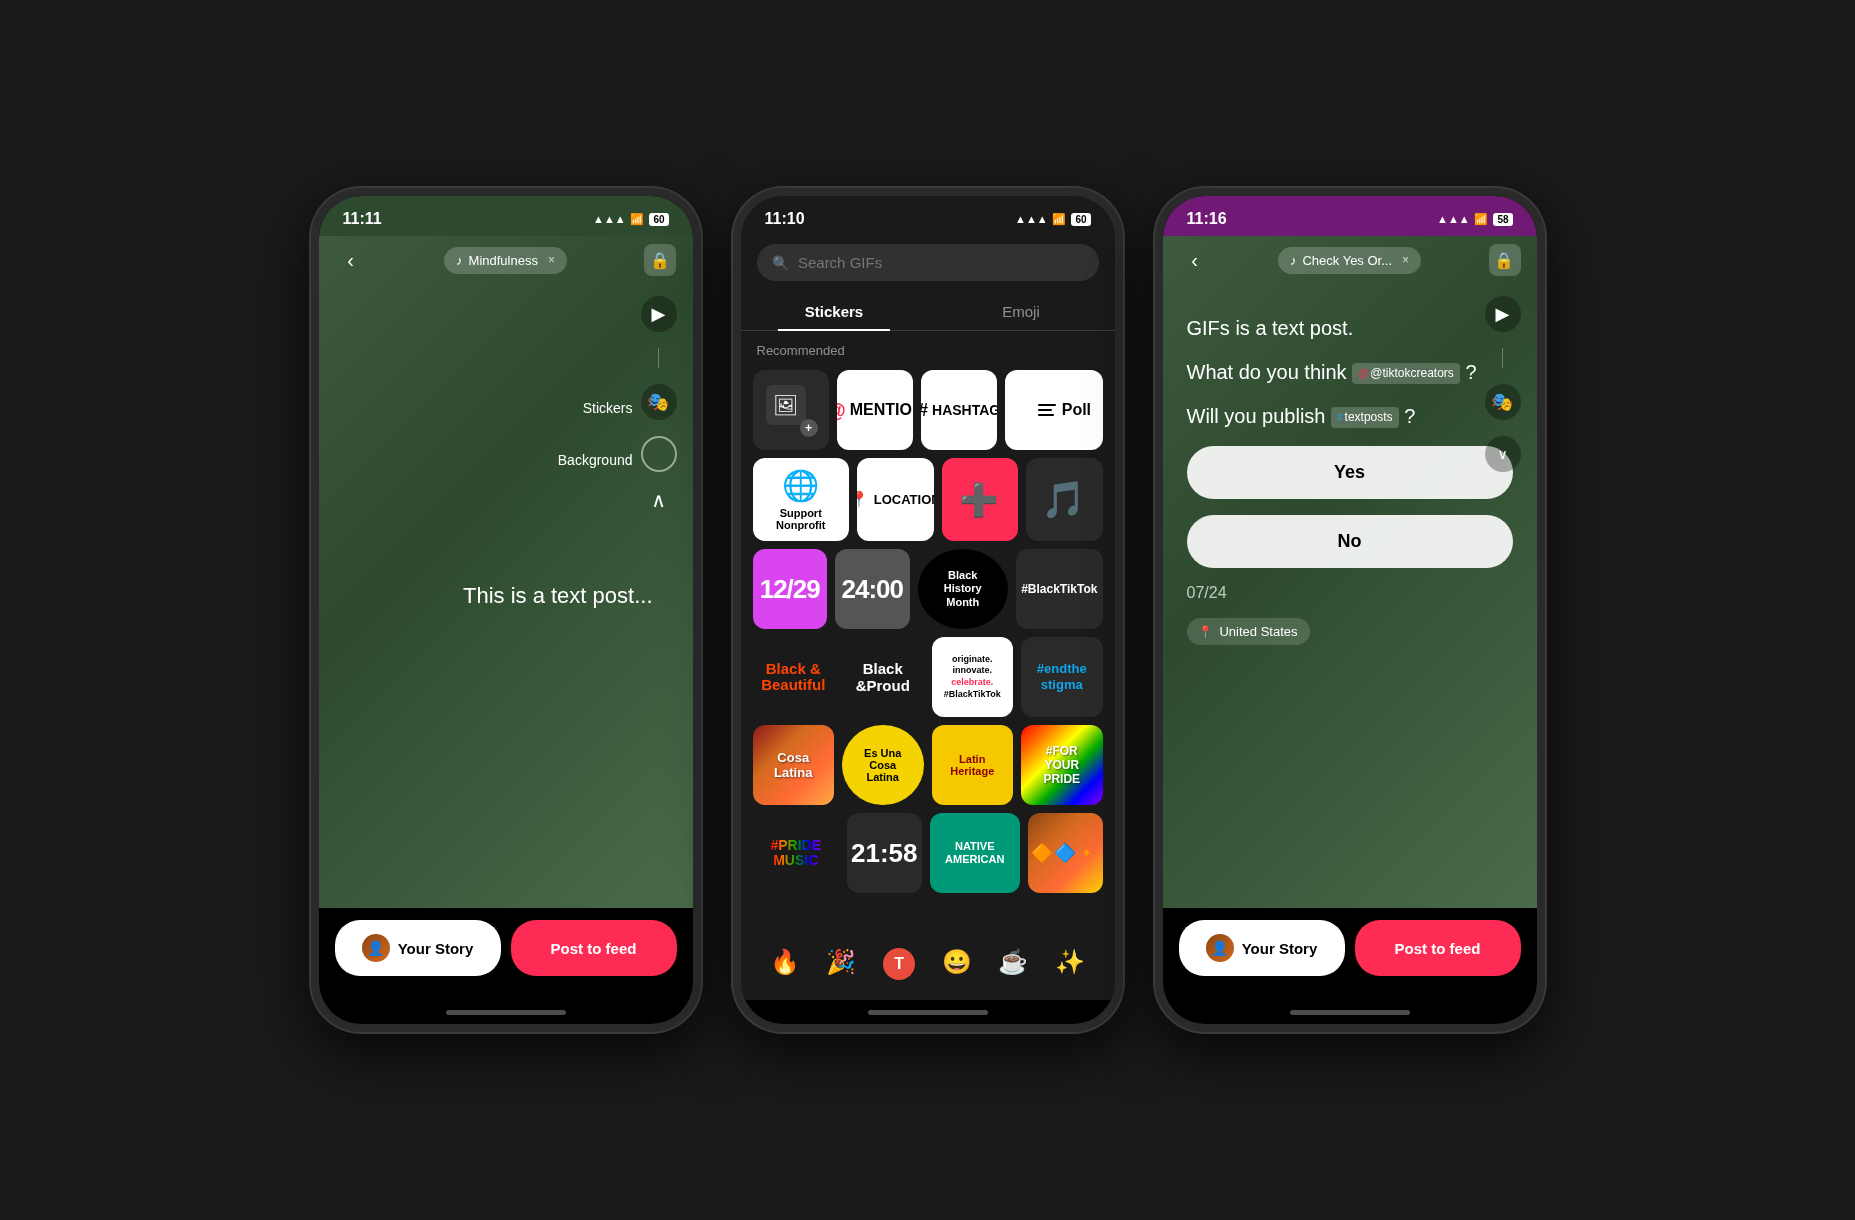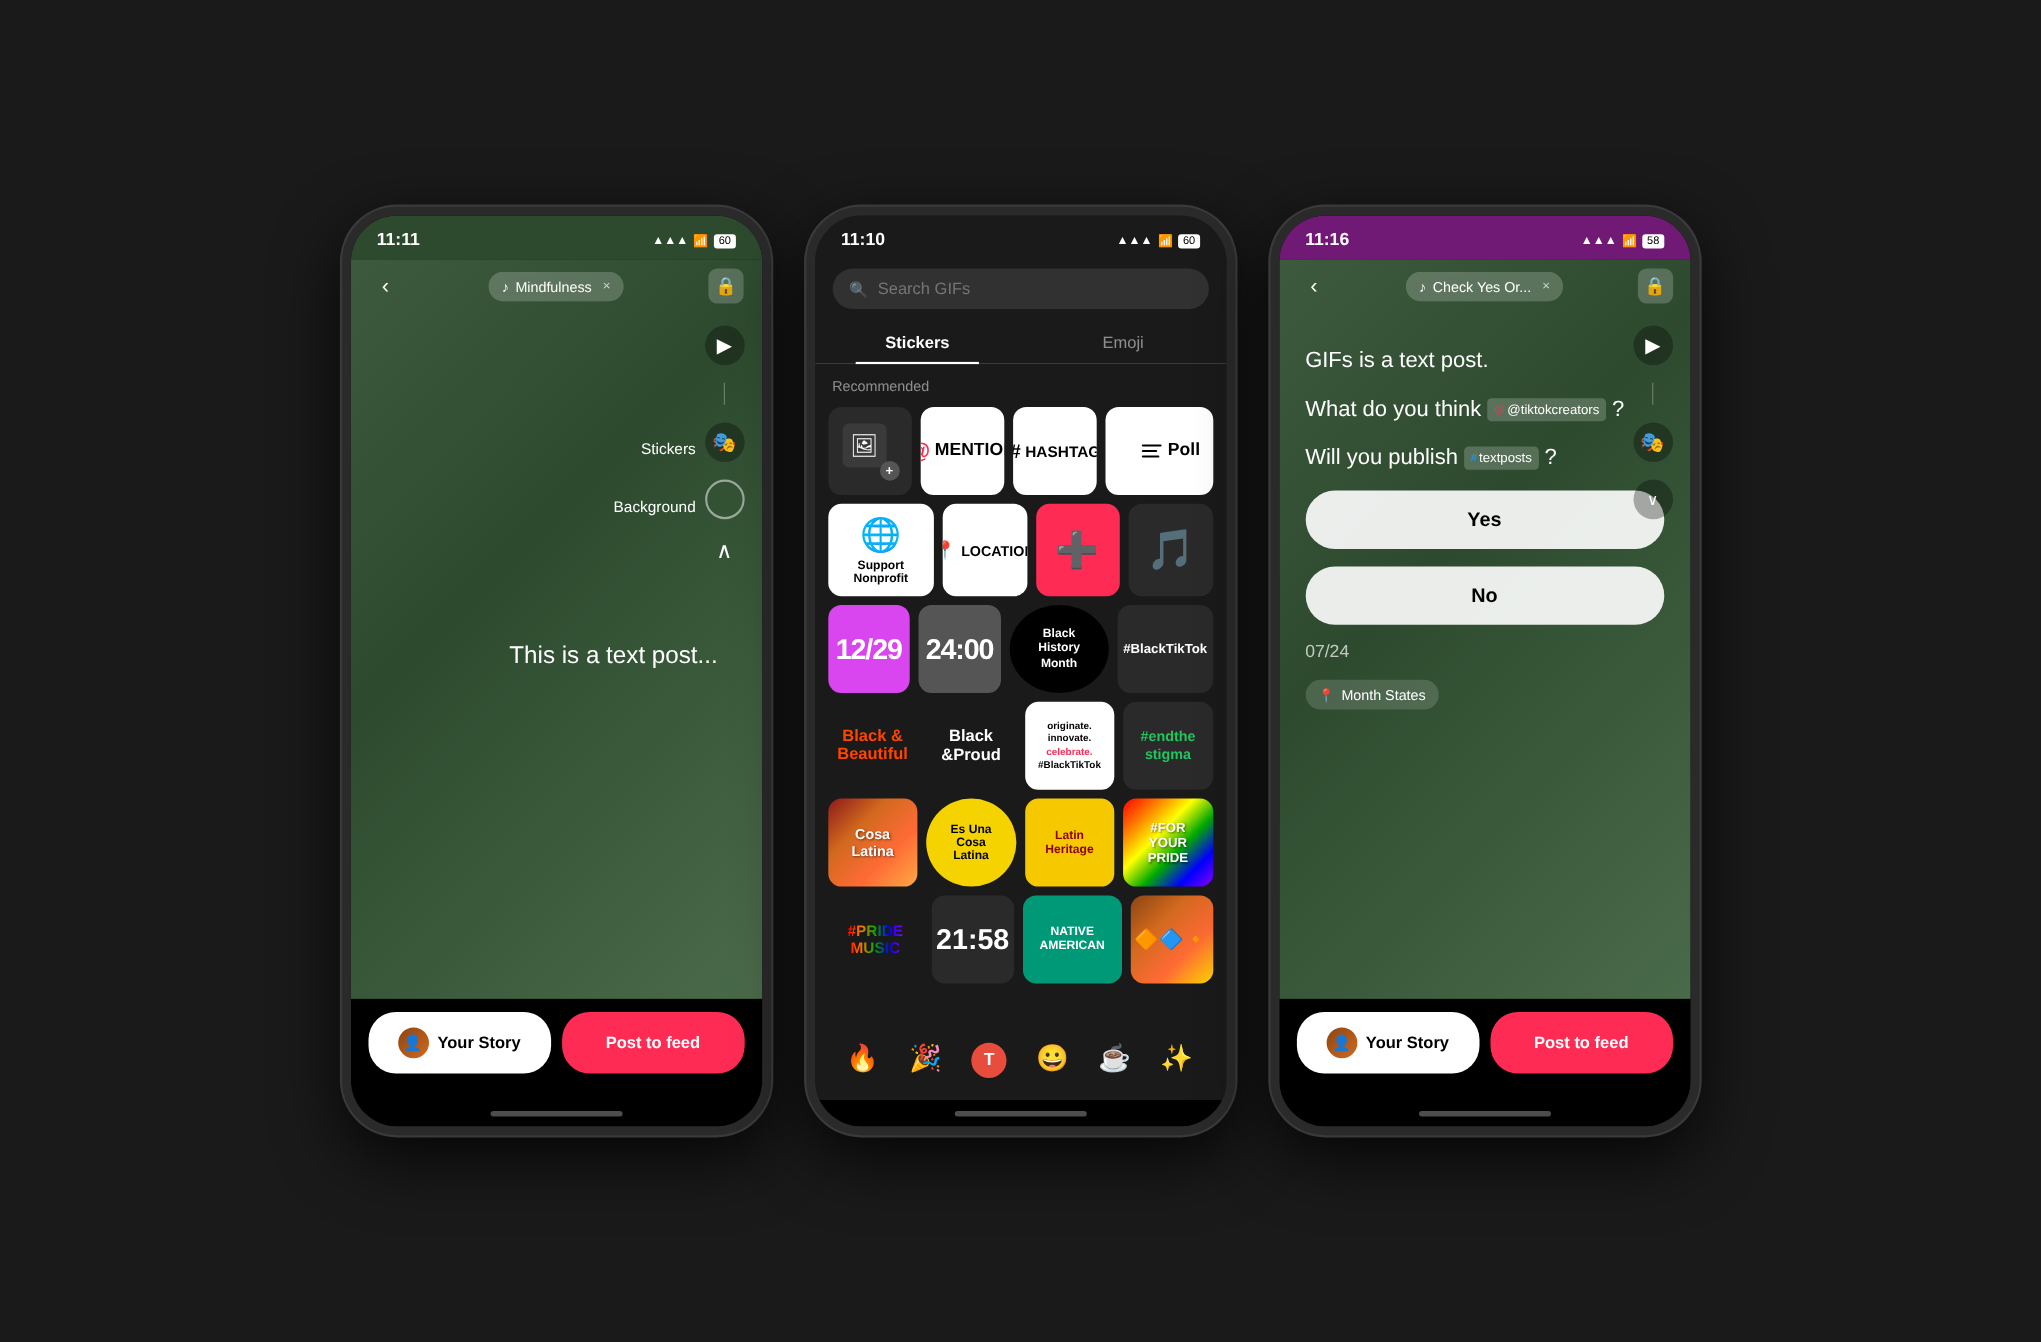--- a/index.html
+++ b/index.html
@@ -59,21 +59,21 @@
       align-items: center;
       gap: 5px;
       font-size: 11px;
     }
     .battery-badge {
       background: #fff;
       color: #000;
       border-radius: 3px;
       padding: 1px 4px;
       font-size: 10px;
-      font-weight: 400;
+      font-weight: 700;
     }
 
     
     .phone1 .phone-bg {
       background: linear-gradient(135deg, #3d5a3e 0%, #2d4a2e 40%, #4a6b4a 100%);
       flex: 1;
       position: relative;
       display: flex;
       flex-direction: column;
     }
@@ -672,21 +672,21 @@
           <div class="sticker-cell" style="background:#1a1a1a; border-radius:12px; text-align:center; padding:6px; line-height:1.1;">
             <span style="color:#ff4500; font-size:15px; font-weight:900;">Black &amp;<br>Beautiful</span>
           </div>
           <div class="sticker-cell" style="background:#1a1a1a; border-radius:12px; text-align:center; padding:6px;">
             <span style="color:#fff; font-size:15px; font-weight:900;">Black<br>&amp;Proud</span>
           </div>
           <div class="sticker-cell" style="background:#fff; border-radius:12px; font-size:9px; font-weight:700; text-align:center; padding:6px; color:#000; line-height:1.4; flex-direction:column; gap:2px;">
             <div style="font-size:9px; line-height:1.3;">originate.<br>innovate.<br><span style="color:#fe2c55;">celebrate.</span><br>#BlackTikTok</div>
           </div>
           <div class="sticker-cell" style="background:#2a2a2a; border-radius:12px; text-align:center; padding:6px;">
-            <span style="color:#22c55e; font-size:13px; font-weight:800; line-height:1.2;">#endthe<br>stigma</span>
+            <span style="color:#0ea5e9; font-size:13px; font-weight:800; line-height:1.2;">#endthe<br>stigma</span>
           </div>
         </div>
 
         <div class="sticker-row">
           <div class="sticker-cell" style="background:linear-gradient(135deg,#8B1A1A,#D2691E,#ff6b35,#ffaa44); border-radius:12px; text-align:center; padding:6px;">
             <span style="color:#fff; font-size:13px; font-weight:900; text-shadow:1px 1px 2px rgba(0,0,0,0.5);">Cosa<br>Latina</span>
           </div>
           <div class="sticker-cell" style="background:#f5d300; border-radius:50%; text-align:center; padding:6px;">
             <span style="color:#000; font-size:11px; font-weight:900;">Es Una<br>Cosa<br>Latina</span>
           </div>
@@ -785,21 +785,21 @@
           <span>?</span>
         </div>
 
         <div class="poll-option">Yes</div>
         <div class="poll-option">No</div>
 
         <div class="poll-date">07/24</div>
 
         <div class="location-tag-badge">
           <span class="location-dot">📍</span>
-          <span>Month States</span>
+          <span>United States</span>
         </div>
       </div>
 
     </div>
 
     <div class="bottom-bar">
       <button class="your-story-btn">
         <div class="story-avatar">👤</div>
         <span>Your Story</span>
       </button>

